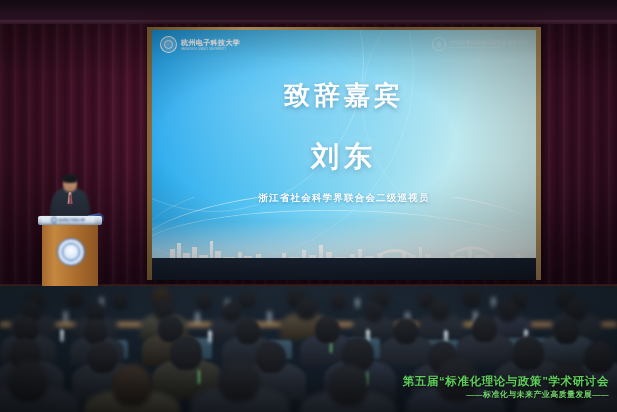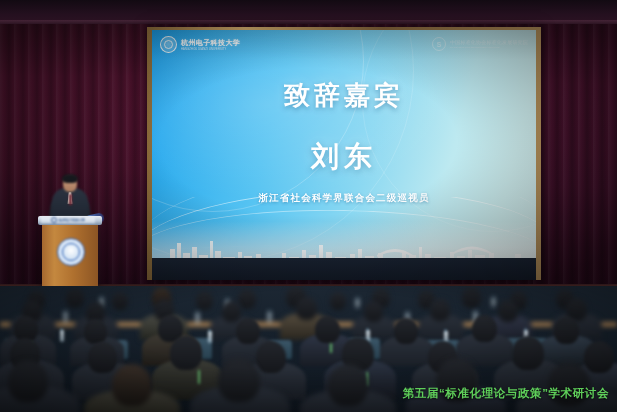--- a/index.html
+++ b/index.html
@@ -550,15 +550,16 @@
       <div class="head" style="left:436px;top:72px;width:42px;height:44px;"></div>
       <div class="shoulder" style="left:516px;top:102px;width:110px;height:40px;"></div>
       <div class="head" style="left:548px;top:76px;width:42px;height:44px;"></div>
     </div>
 
     <div class="aud-vignette"></div>
   </div>
 
   <div class="watermark">
     <div class="wm-1">第五届“标准化理论与政策”学术研讨会</div>
+    <div class="wm-2">——标准化与未来产业高质量发展——</div>
   </div>
 
 </div>
 
 </body></html>

